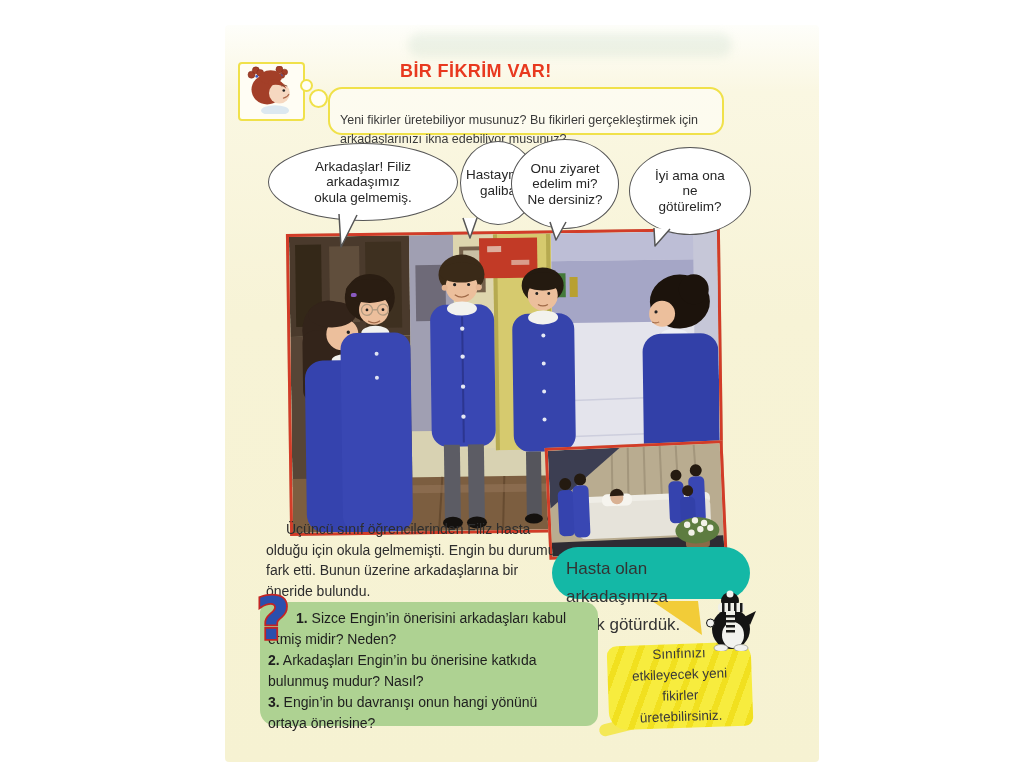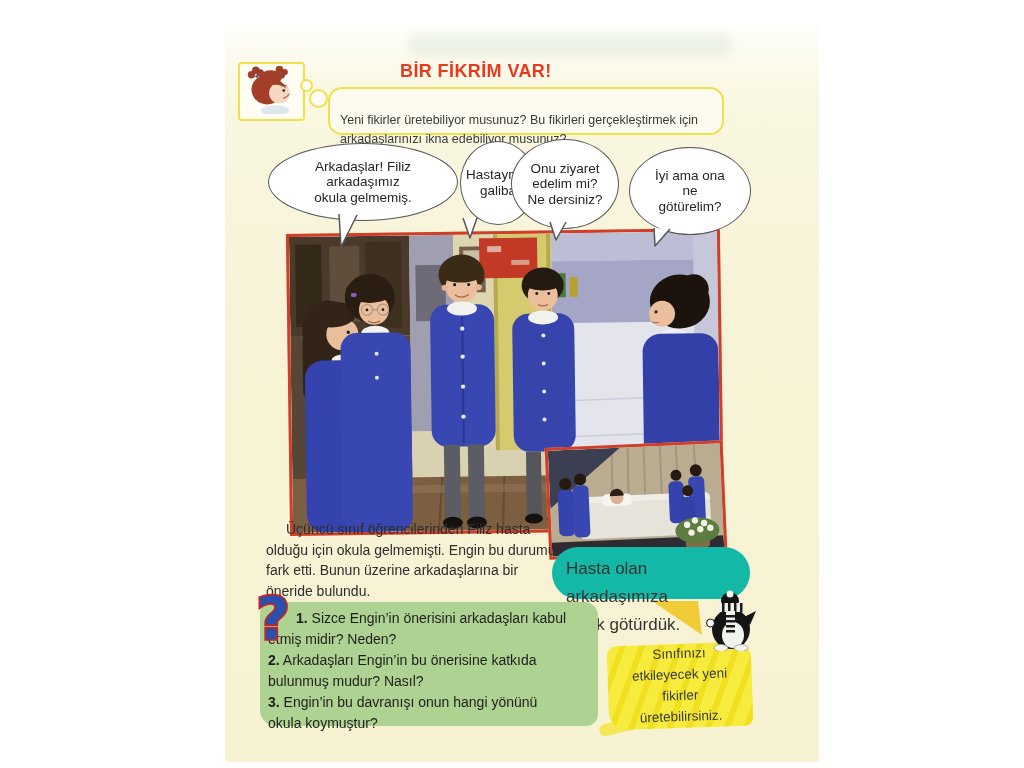--- a/index.html
+++ b/index.html
@@ -316,21 +316,21 @@
 <svg class="abs qmark" viewBox="0 0 52 62">
   <text x="26" y="52" text-anchor="middle" font-family="DejaVu Sans, sans-serif" font-size="58" font-weight="bold" fill="#2b4fad" stroke="#c32424" stroke-width="3.5" style="paint-order:stroke">?</text>
 </svg>
 
 <div class="abs green-box">
   <div class="q first"><b>1.</b> <span class="qtext">Sizce Engin’in önerisini arkadaşları kabul
 etmiş midir? Neden?</span></div>
   <div class="q"><b>2.</b> <span class="qtext">Arkadaşları Engin’in bu önerisine katkıda
 bulunmuş mudur? Nasıl?</span></div>
   <div class="q"><b>3.</b> <span class="qtext">Engin’in bu davranışı onun hangi yönünü
-okula koymuştur?</span></div>
+ortaya önerisine?</span></div>
 </div>
 
 <svg class="abs penguin" viewBox="0 0 52 62">
   <polygon points="38,28 50,22 44,36" fill="#141414"></polygon>
   <ellipse cx="25" cy="40" rx="19" ry="20" fill="#141414"></ellipse>
   <ellipse cx="27" cy="46" rx="11" ry="13" fill="#f2f2ee"></ellipse>
   <circle cx="24" cy="12" r="9" fill="#141414"></circle>
   <circle cx="24" cy="5" r="3.5" fill="#f2f2ee"></circle>
   <rect x="12" y="14" width="26" height="9" rx="4" fill="#efefe9"></rect>
   <rect x="16" y="14" width="2.5" height="9" fill="#1a1a1a"></rect>

